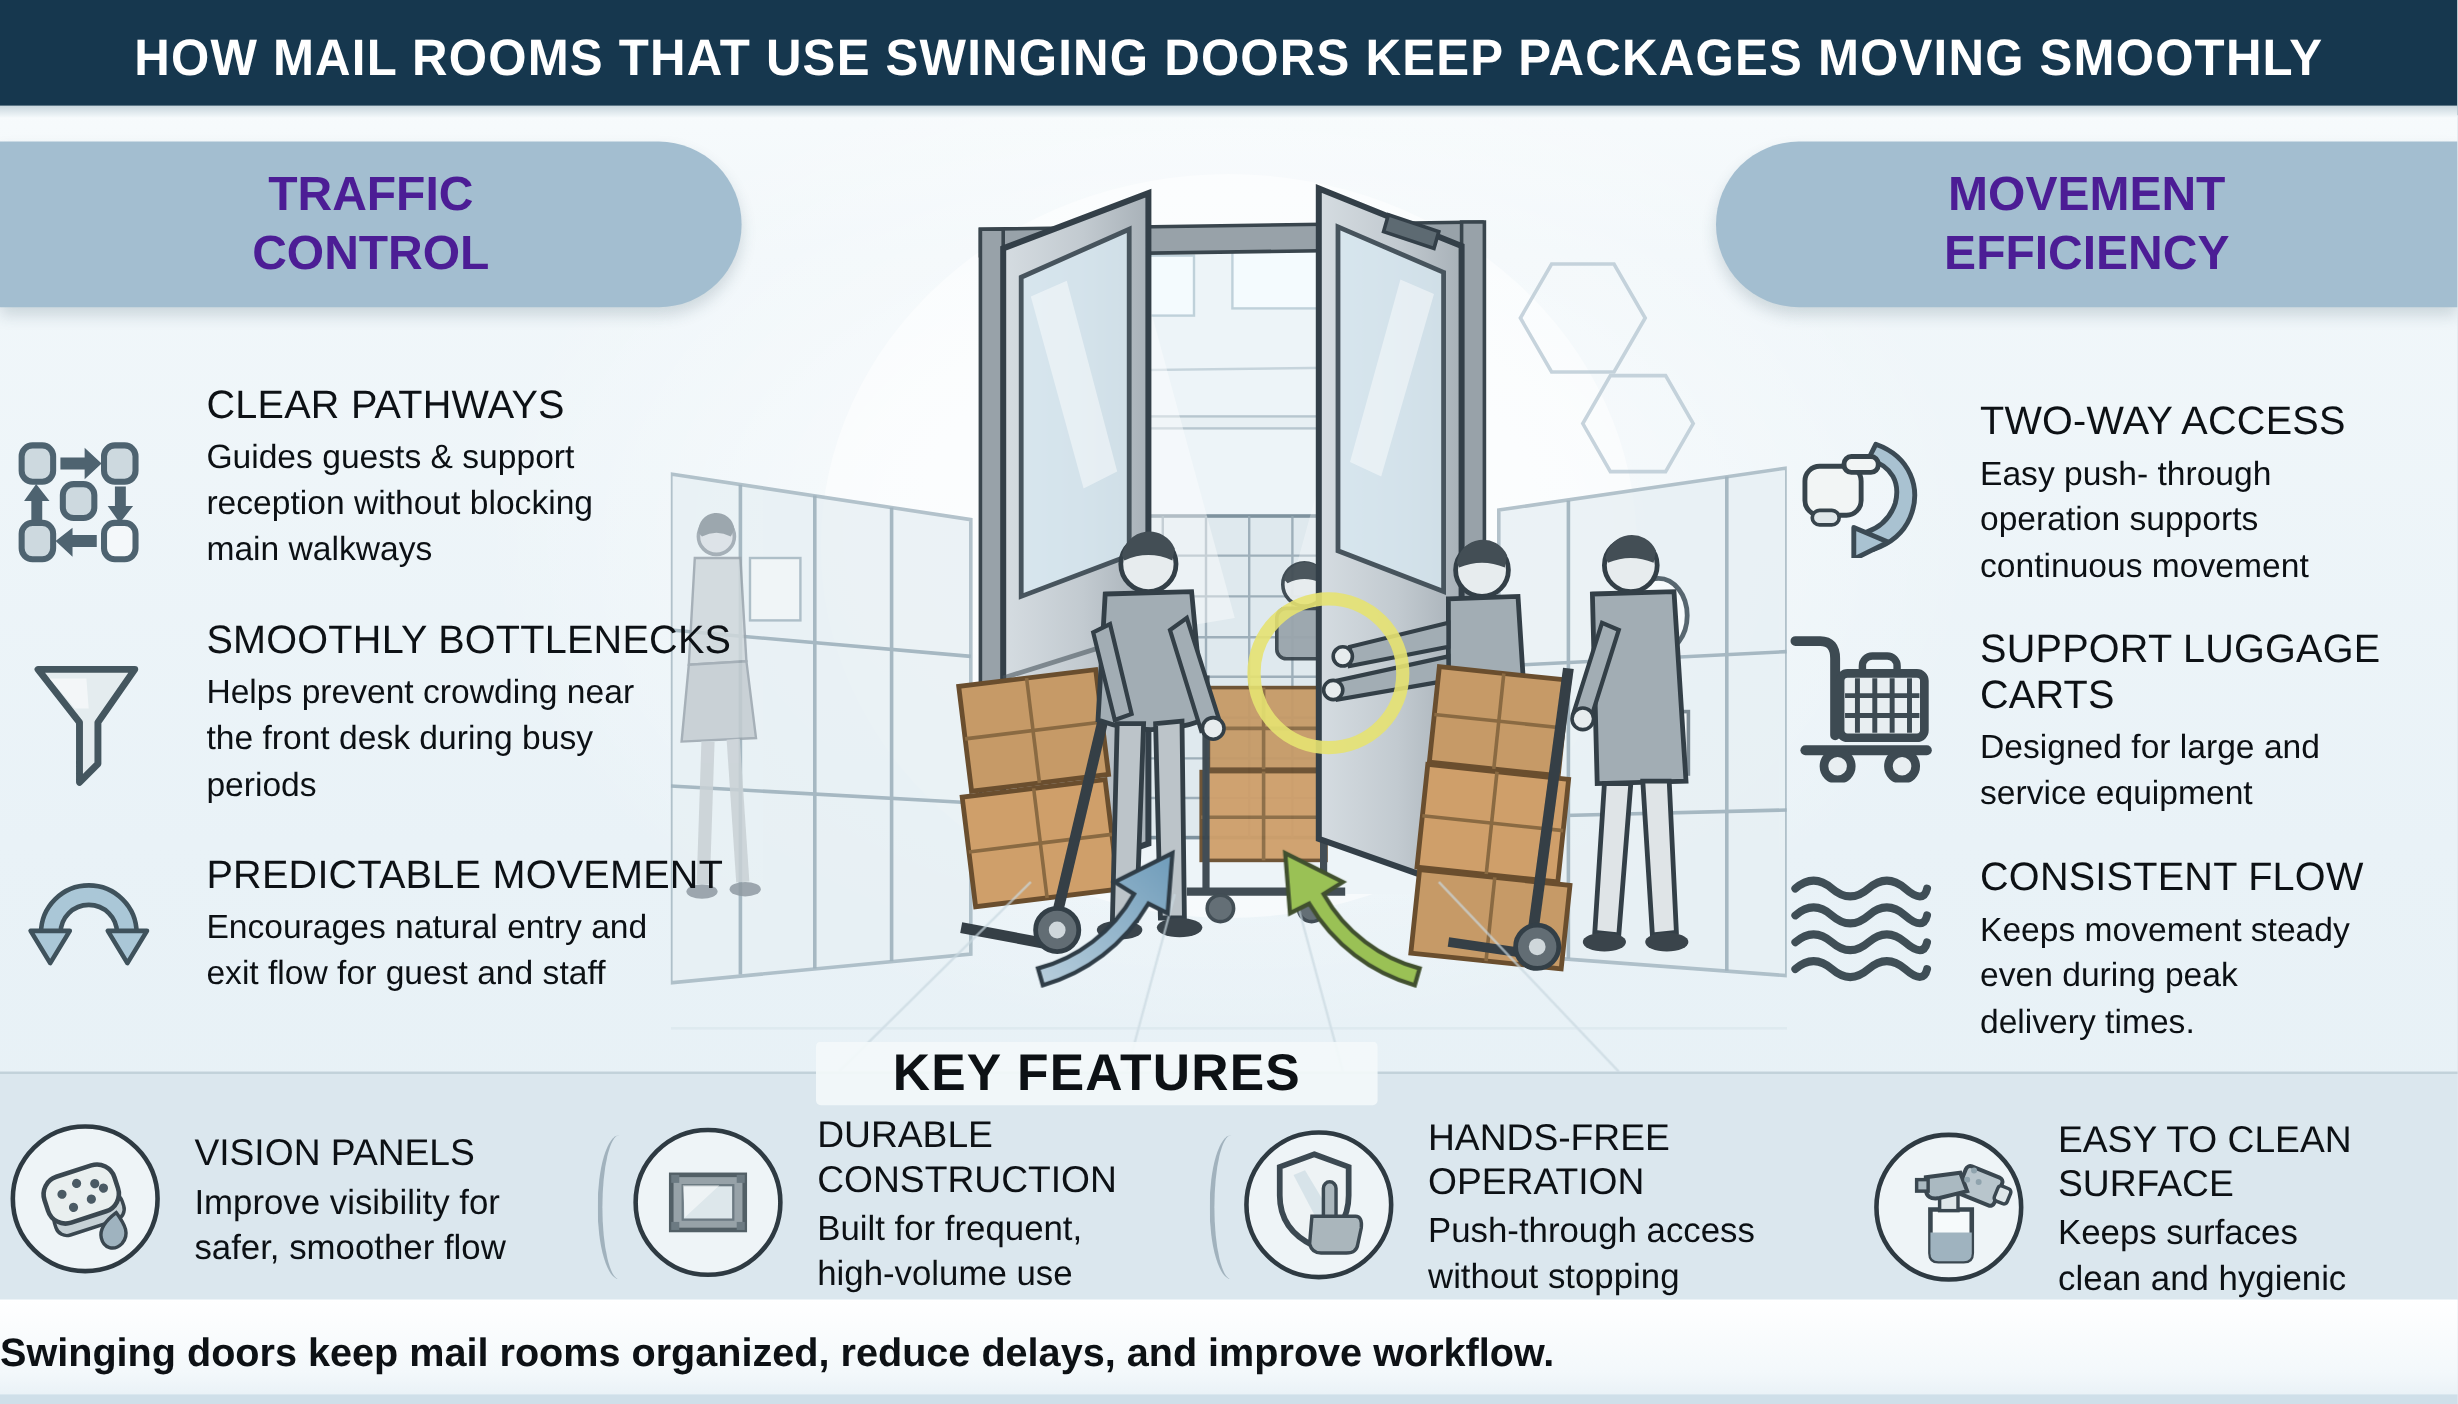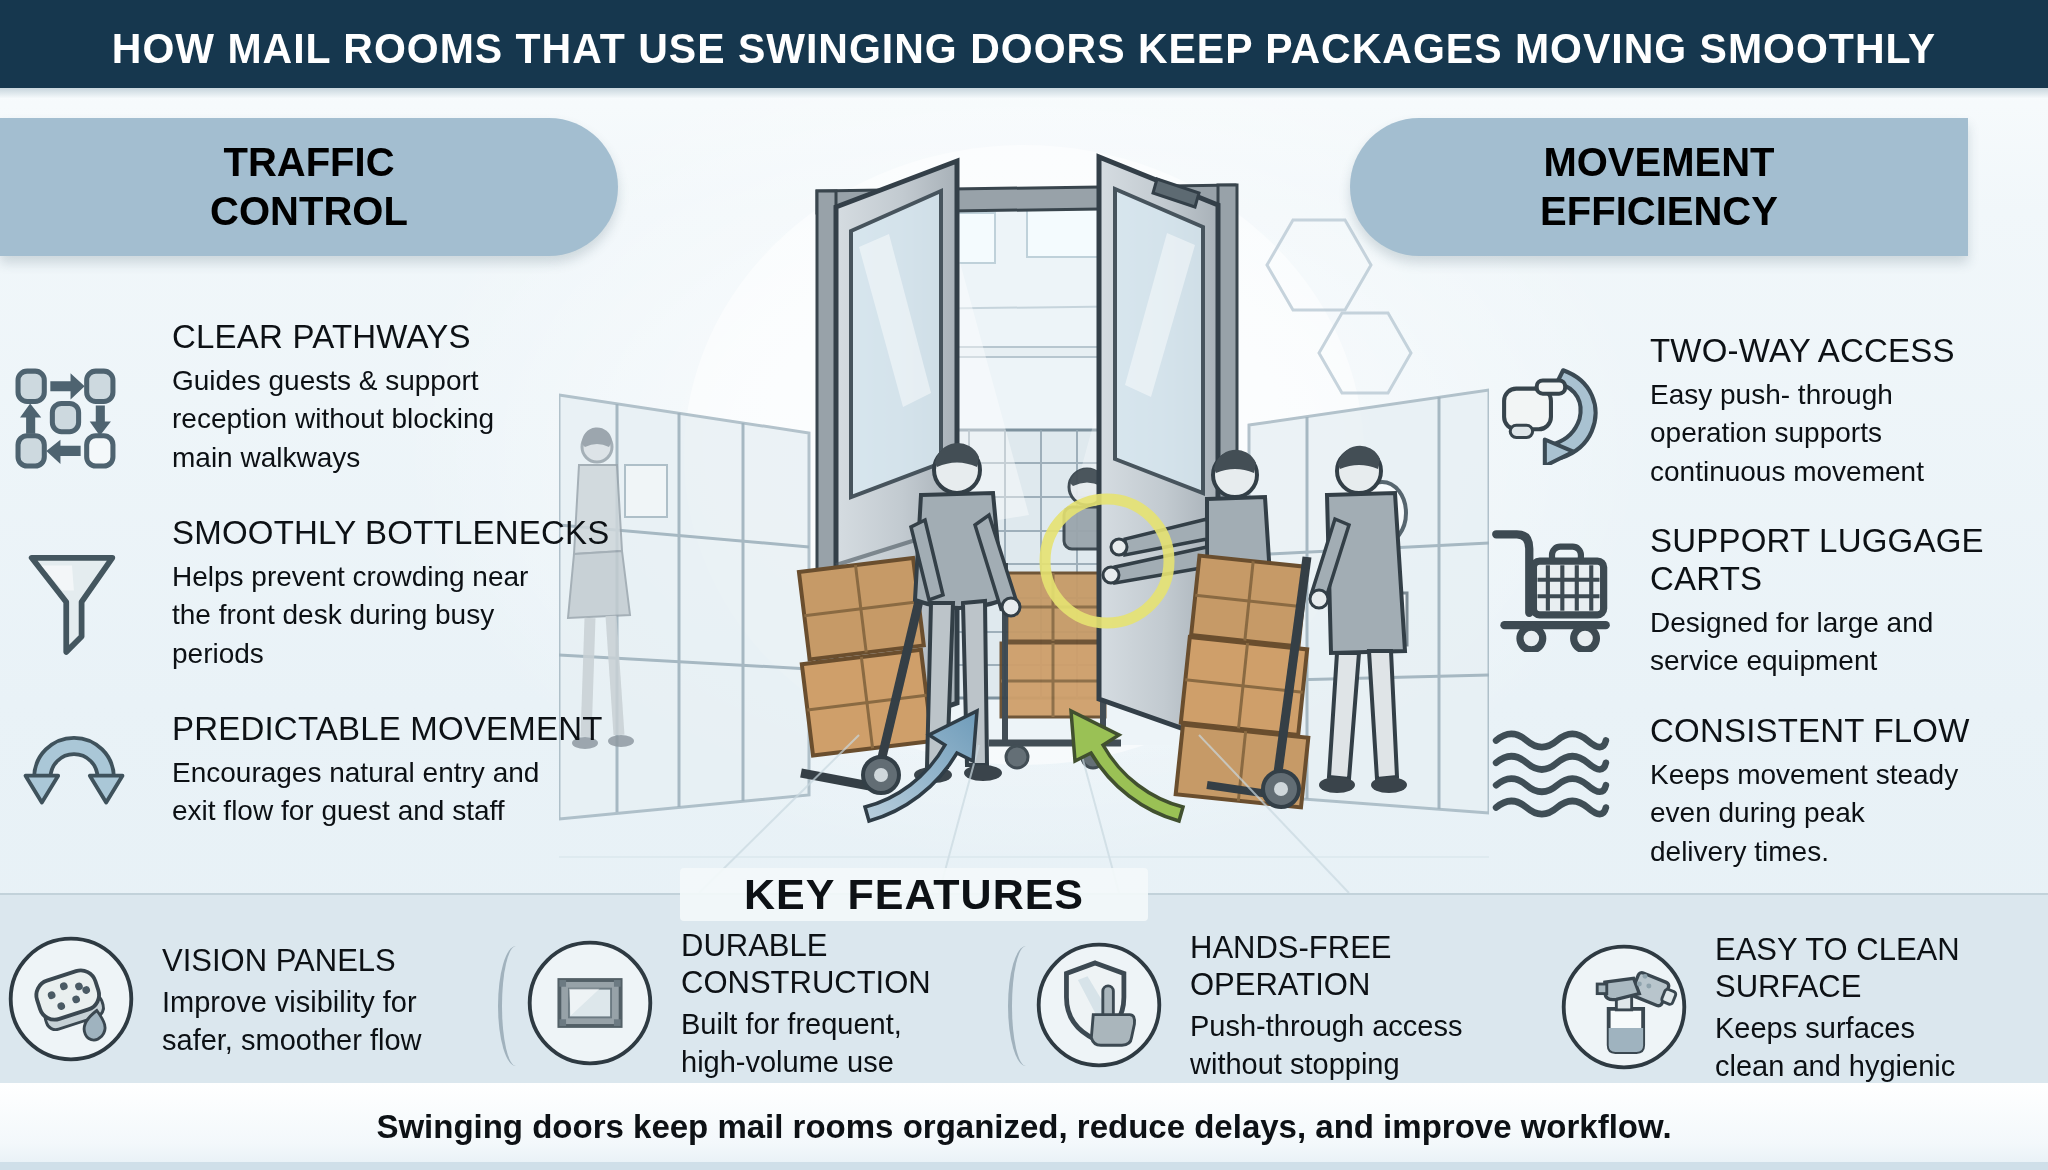--- a/index.html
+++ b/index.html
@@ -19,23 +19,23 @@
        display:flex;align-items:center;justify-content:center;z-index:6}
   .hdr h1{color:#fff;font-size:41px;font-weight:bold;letter-spacing:1px;white-space:nowrap;
           transform:scaleY(1.04)}
   .hdr-edge{position:absolute;left:0;top:88px;width:2048px;height:10px;z-index:6;
        background:linear-gradient(180deg,#c8d6dd,#f4f9fb)}
 
   
   .banner{position:absolute;top:118px;height:138px;background:var(--banner-bg);z-index:5;
       display:flex;align-items:center;justify-content:center;text-align:center;
       box-shadow:0 7px 12px rgba(40,70,90,.18)}
-  .banner .t{font-size:40px;font-weight:bold;line-height:1.22;color:#000000}
+  .banner .t{font-size:40px;font-weight:bold;line-height:1.22;color:#4c1d95}
   .banner.left{left:0;width:618px;border-radius:0 69px 69px 0}
-  .banner.right{left:1350px;width:618px;border-radius:69px 0 0 69px}
+  .banner.right{left:1430px;width:618px;border-radius:69px 0 0 69px}
 
   
   .item{position:absolute;display:flex;z-index:4}
   .item .ic{flex:0 0 128px;display:flex;justify-content:flex-start}
   .item .tx{flex:1}
   .item h3{font-size:33px;font-weight:normal;letter-spacing:.2px;margin-bottom:6px}
   .item p{font-size:28px;line-height:1.37;color:#0c1014}
   .item.l{left:14px;width:650px}
   .item.r{left:1490px;width:555px}
   .item.l .tx{padding-left:30px}
@@ -51,21 +51,21 @@
   .feat .fic{flex:0 0 134px}
   .feat .tx{padding-left:24px}
   .feat h4{font-size:31px;font-weight:normal;line-height:1.18;margin-bottom:5px}
   .feat p{font-size:29px;line-height:1.3;color:#0c1014}
   .feat-arc{position:absolute;top:946px;width:36px;height:120px;z-index:4;
       border-left:4px solid #93a6b2;border-radius:50%/50%;opacity:.8}
 
   
   .ftr{position:absolute;left:0;top:1083px;width:2048px;height:87px;z-index:4;
       background:linear-gradient(180deg,#ffffff, #f3f8fb 70%, #e6eff5);
-      display:flex;align-items:center;justify-content:center}
+      display:flex;align-items:center;}
   .ftr p{font-size:33px;font-weight:bold}
   .ftr-strip{position:absolute;left:0;top:1162px;width:2048px;height:8px;background:#cfdfe9;z-index:5}
 
   
   .scene{position:absolute;left:559px;top:95px;width:930px;height:800px;z-index:2}
 </style>
 </head>
 <body>
 
 <div class="stage">

